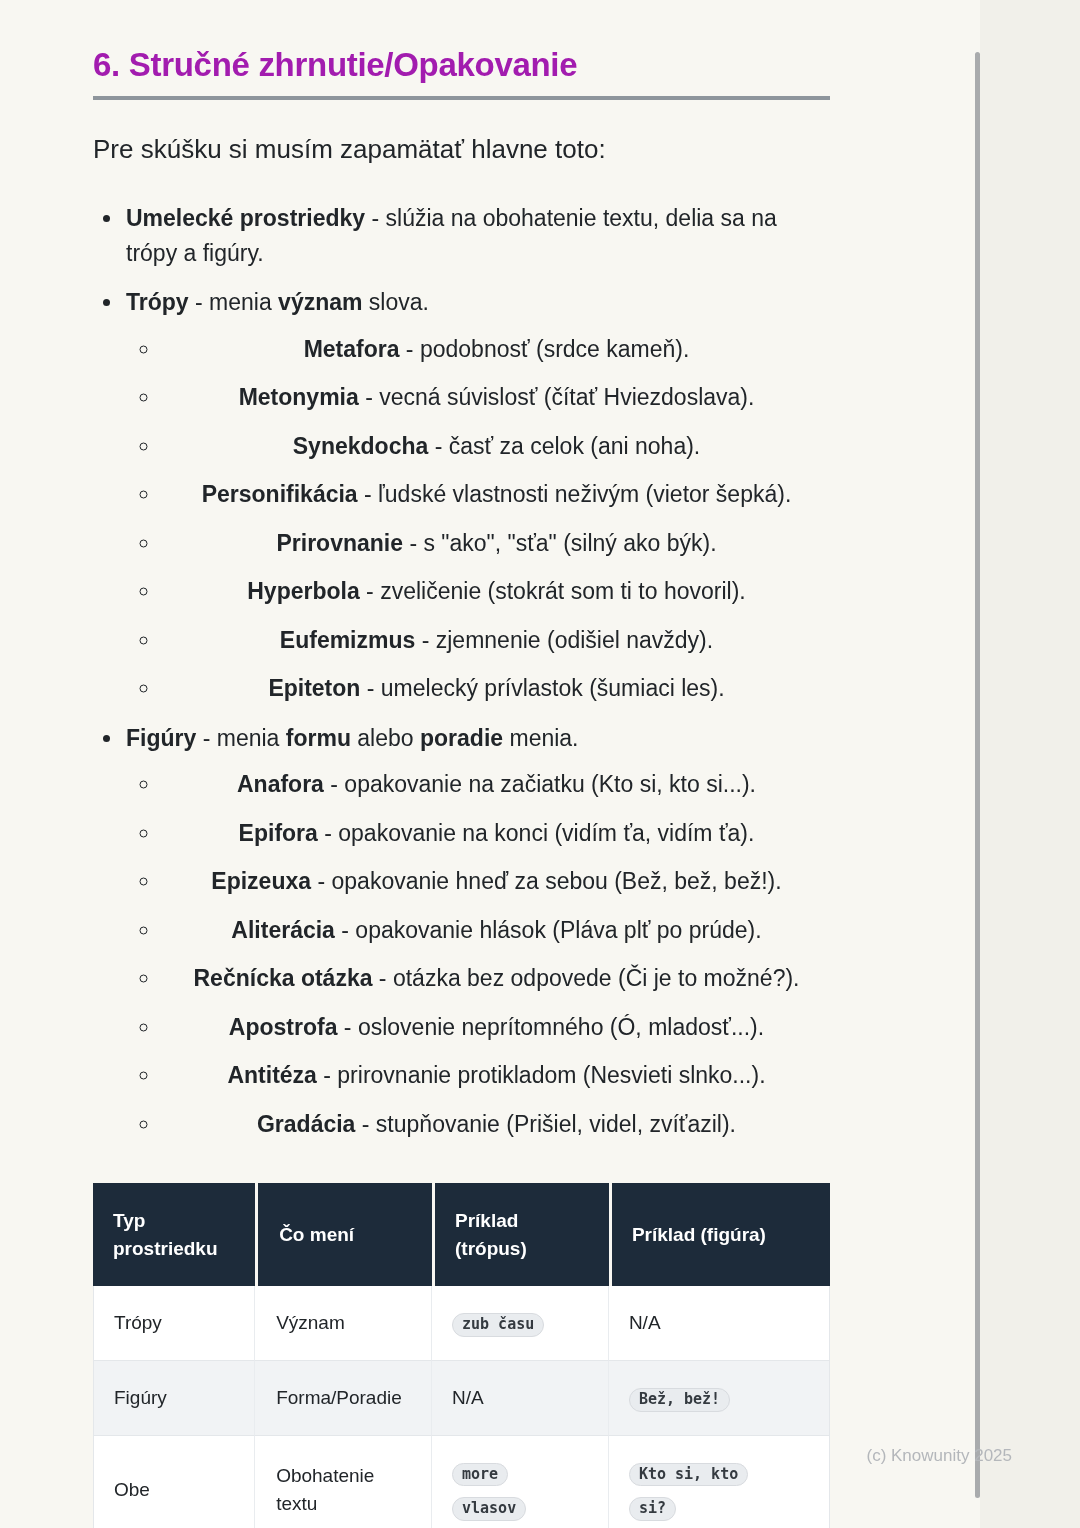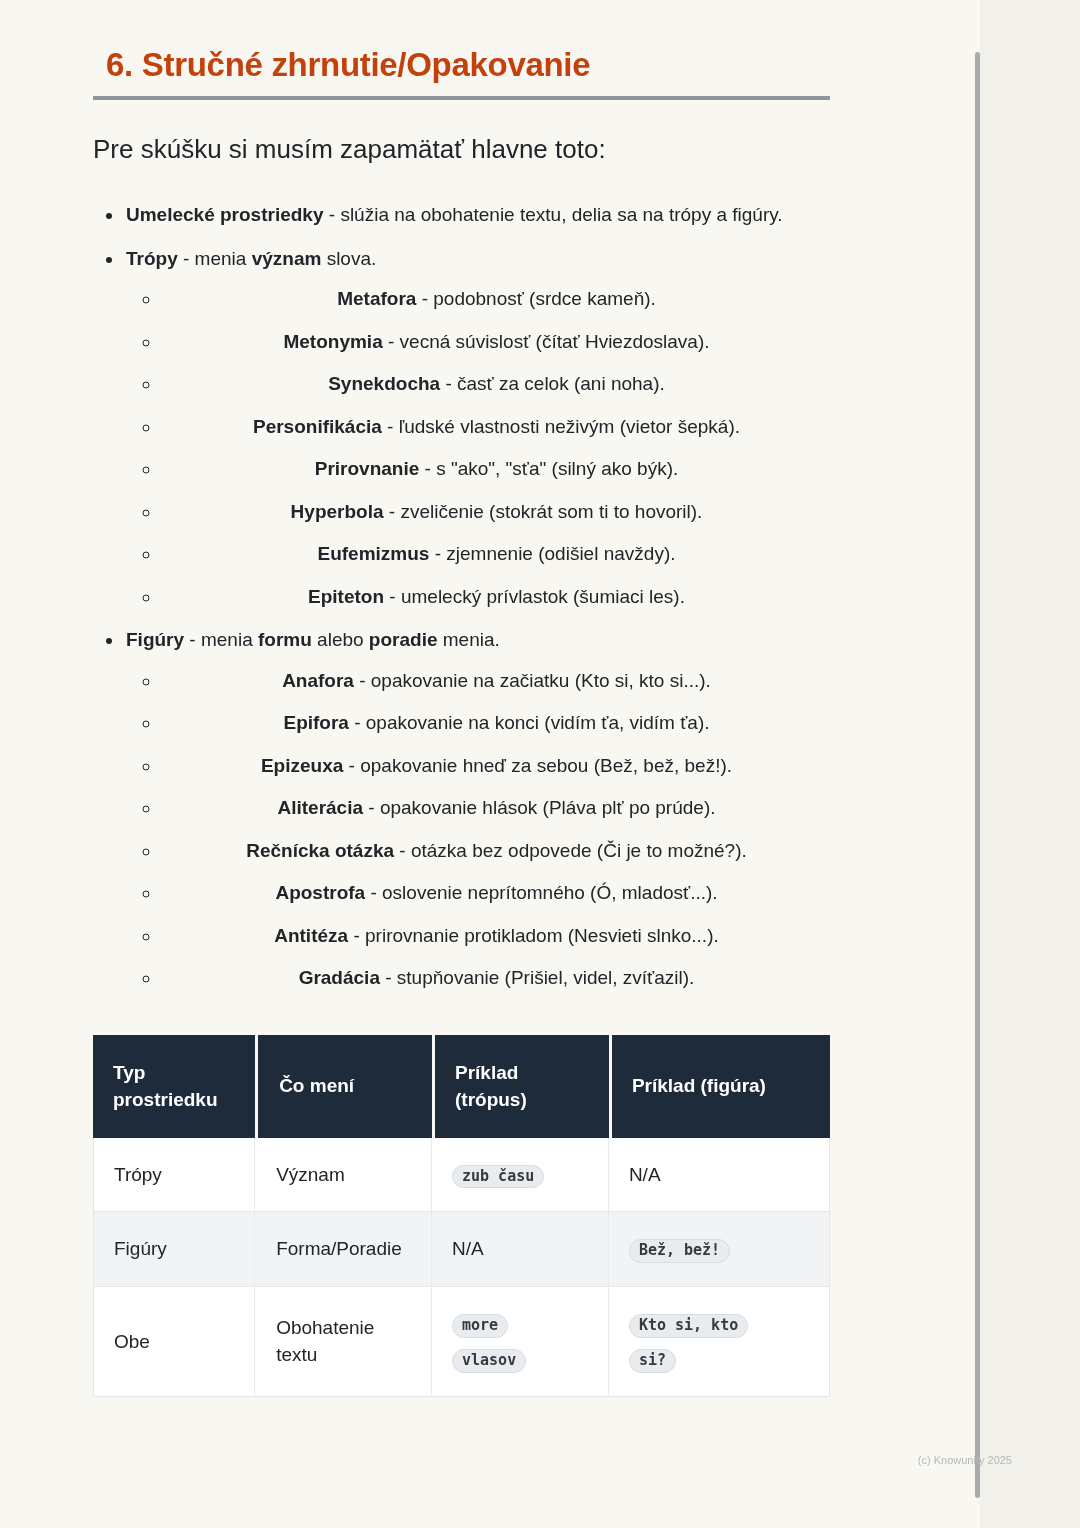--- a/index.html
+++ b/index.html
@@ -17,41 +17,41 @@
   }
   .content {
     position: absolute;
     left: 93px;
     top: 46px;
     width: 737px;
   }
   .page-title {
     font-size: 33px;
     font-weight: 700;
-    color: #c2410c;
-    margin: 0 0 12px 13px;
+    color: #a21caf;
+    margin: 0 0 12px 0;
     letter-spacing: -0.3px;
   }
   .title-rule {
     height: 4px;
     background: #8e959c;
     border: none;
     margin: 0 0 30px 0;
     width: 100%;
   }
   .intro {
     font-size: 26px;
     line-height: 1.5;
     margin: 0 0 32px 0;
   }
   ul.top {
     list-style: disc;
     margin: 0;
     padding-left: 31px;
-    font-size: 19px;
+    font-size: 23px;
     line-height: 1.5;
   }
   ul.top > li {
     margin-bottom: 15px;
     padding-left: 2px;
   }
   ul.sub {
     list-style: circle;
     margin: 12px 0 8px 0;
     padding-left: 35px;
@@ -116,21 +116,21 @@
     display: inline-block;
   }
   .chip-line + .chip-line {
     margin-top: 7px;
   }
   .footer-credit {
     position: absolute;
     right: 68px;
     bottom: 62px;
     color: #b4b7bb;
-    font-size: 11px;
+    font-size: 17px;
     z-index: 5;
   }
   .scroll-track {
     position: absolute;
     right: 0;
     top: 0;
     width: 100px;
     height: 100%;
     background: #f1f0ea;
   }

